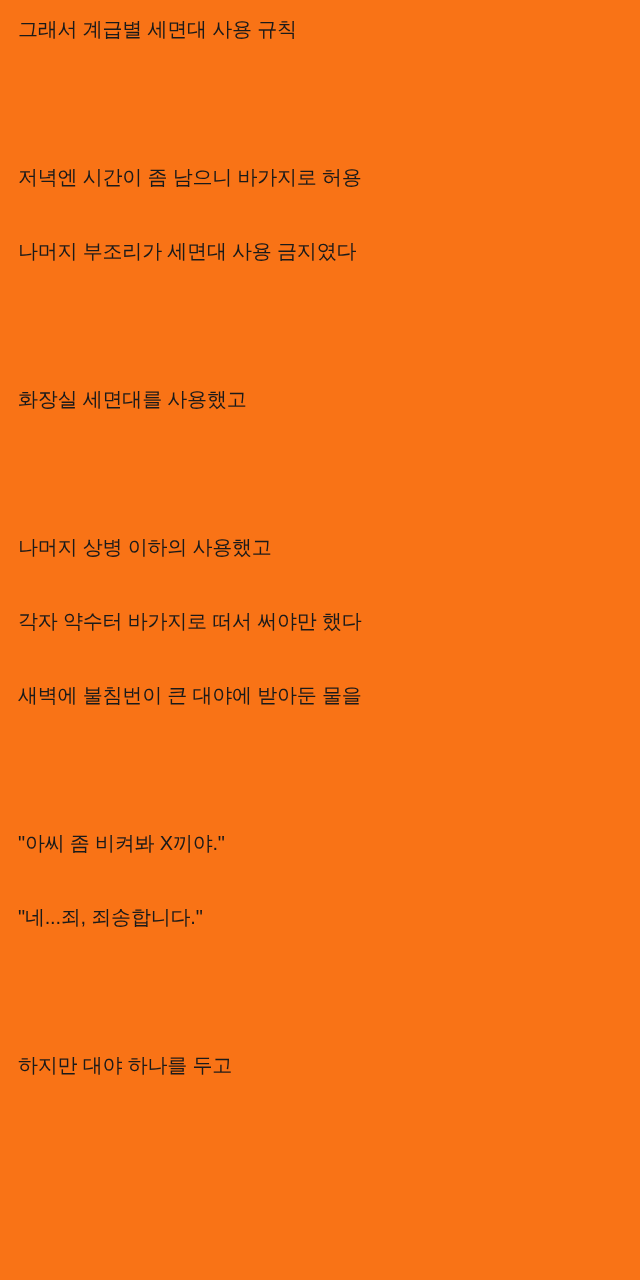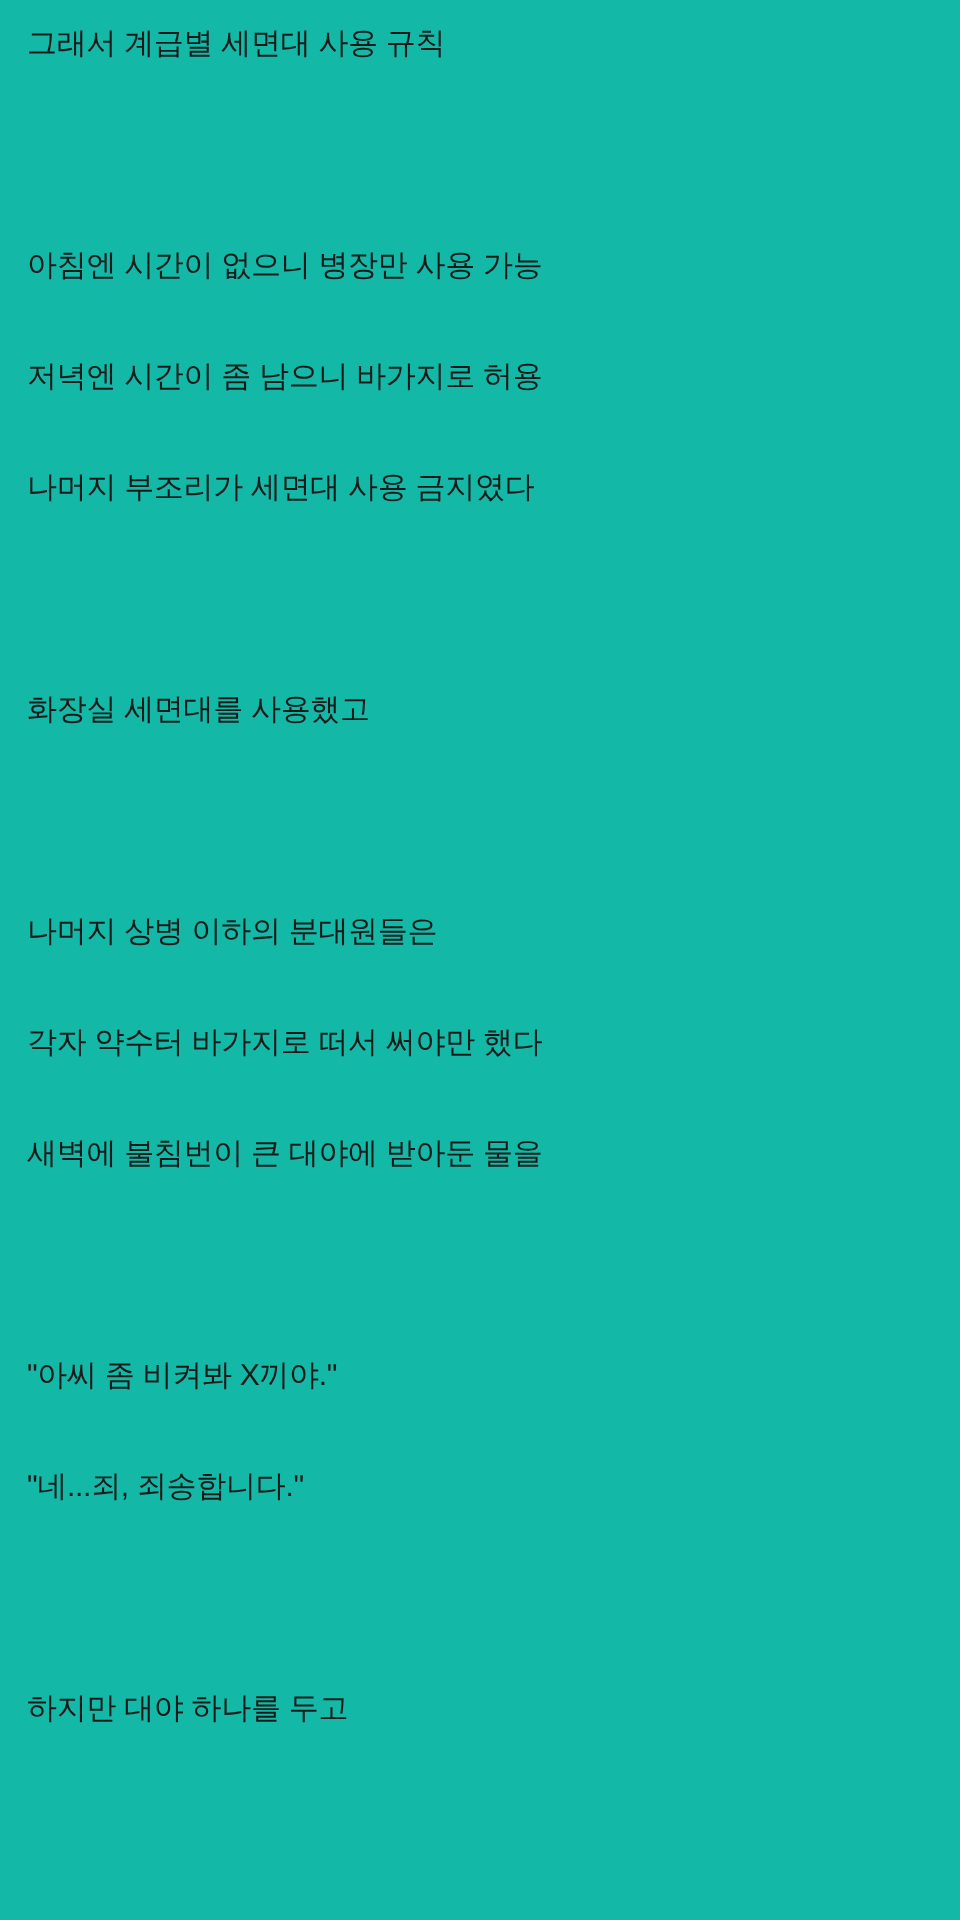--- a/index.html
+++ b/index.html
@@ -10,21 +10,21 @@
   body {
     width: 640px;
     height: 1280px;
     overflow: hidden;
     font-family: "Liberation Sans", "DejaVu Sans", sans-serif;
   }
   .page {
     position: relative;
     width: 640px;
     height: 1280px;
-    background: #14b8a6;
+    background: #f97316;
     box-sizing: border-box;
     padding: 0 18px;
   }
   .line {
     color: #1a1a1a;
     font-size: 20px;
     line-height: 26px;
     letter-spacing: -0.2px;
     white-space: pre;
   }
@@ -45,43 +45,40 @@
 
 <div class="page">
 
   <div class="para">
     <span class="line">그래서 계급별 세면대 사용 규칙</span>
   </div>
 
 
   <div class="gap"></div>
 
-  <div class="para">
-    <span class="line">아침엔 시간이 없으니 병장만 사용 가능</span>
-  </div>
 
   <div class="para">
     <span class="line">저녁엔 시간이 좀 남으니 바가지로 허용</span>
   </div>
 
   <div class="para">
     <span class="line">나머지 부조리가 세면대 사용 금지였다</span>
   </div>
 
   <div class="gap"></div>
 
 
   <div class="para">
     <span class="line">화장실 세면대를 사용했고</span>
   </div>
 
   <div class="gap"></div>
 
   <div class="para">
-    <span class="line">나머지 상병 이하의 분대원들은</span>
+    <span class="line">나머지 상병 이하의 사용했고</span>
   </div>
 
   <div class="para">
     <span class="line">각자 약수터 바가지로 떠서 써야만 했다</span>
   </div>
 
   <div class="para">
     <span class="line">새벽에 불침번이 큰 대야에 받아둔 물을</span>
   </div>
 

